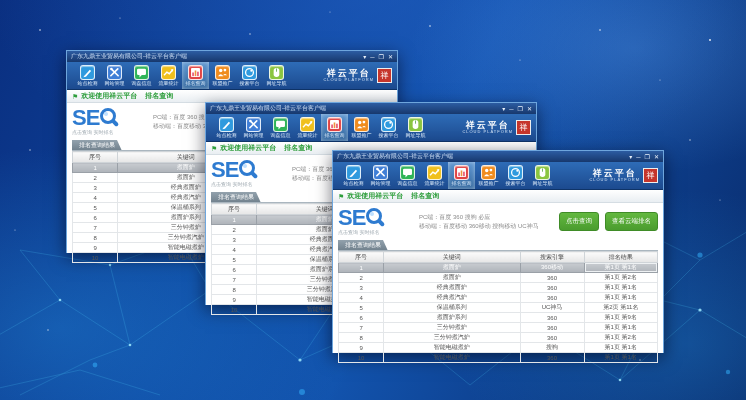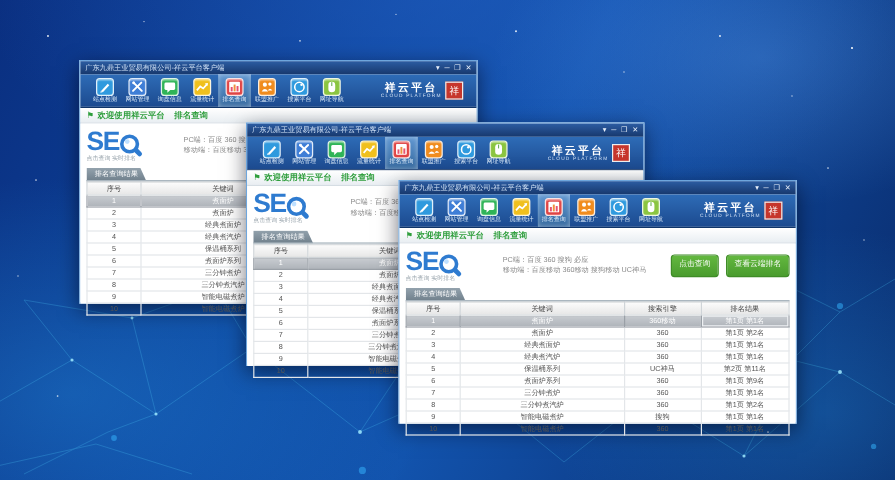--- a/index.html
+++ b/index.html
@@ -20,21 +20,21 @@
   #win2{left:205px;top:102px;z-index:2}
   #win3{left:332px;top:150px;z-index:3}
 
   .titlebar{height:11px;background:linear-gradient(#2c5ca2,#17386d);
     display:flex;align-items:center;padding:0 4px;}
   .title{font-size:6px;color:#cfe0f5;flex:1;white-space:nowrap;overflow:hidden;}
   .controls{display:flex;gap:4px;}
   .ctrl{font-size:6px;color:#e8f0fa;line-height:1;}
 
   .toolbar{height:27px;background:linear-gradient(#2e6cb7,#1c4a8f);
-    display:flex;align-items:stretch;padding:0 9px 0 7px;border-bottom:1px solid #0f3468;}
+    display:flex;align-items:stretch;padding:0 3px 0 7px;border-bottom:1px solid #0f3468;}
   .tool{width:27px;display:flex;flex-direction:column;align-items:center;
     justify-content:center;gap:1px;}
   .tool.active{background:linear-gradient(#6198d2,#35699f);
     box-shadow:inset 0 0 4px rgba(255,255,255,.45);}
   .ticon{width:15px;height:15px;border-radius:3px;border:1px solid rgba(255,255,255,.85);
     box-sizing:border-box;display:block;position:relative;
     box-shadow:inset 0 1px 1px rgba(255,255,255,.5);}
   .ticon svg{position:absolute;inset:0;width:100%;height:100%;}
   .tlabel{font-size:5px;color:#dcebfa;white-space:nowrap;line-height:1;}
 
@@ -49,21 +49,21 @@
 
   .welcome{height:12px;background:linear-gradient(#ffffff,#e9eef2);
     border-bottom:1px solid #d5dde3;display:flex;align-items:center;gap:3px;padding:0 5px;}
   .flag{color:#2e9e3c;font-size:7px;line-height:1;}
   .welcome-text,.welcome-sec{font-size:7px;font-weight:bold;color:#2e9e3c;white-space:nowrap;}
   .welcome-sec{margin-left:5px;}
 
   .content{padding:0 5px;background:#fff;height:150px;box-sizing:border-box;}
   .seo-row{height:37px;display:flex;align-items:center;}
   .seo-logo{width:76px;flex:none;display:flex;flex-direction:column;}
-  .logo-line{display:flex;align-items:flex-end;}
+  .logo-line{display:flex;align-items:flex-start;}
   .logo-se{font-size:22px;font-weight:bold;color:#2e7bd0;letter-spacing:-1px;line-height:.9;}
   .magnifier{width:16px;height:16px;border:3.5px solid #2e7bd0;border-radius:50%;
     position:relative;margin-left:1px;box-sizing:border-box;flex:none;}
   .magnifier::after{content:"";position:absolute;width:3.5px;height:8px;background:#2e7bd0;
     transform:rotate(-45deg);right:-3px;bottom:-6px;border-radius:2px;}
   .magnifier::before{content:"";position:absolute;width:4px;height:4px;border-radius:50%;
     background:#bfe0ff;left:1px;top:1px;}
   .tagline{font-size:5px;color:#9aa5ad;white-space:nowrap;margin-top:2px;line-height:1;}
 
   .engines{margin-left:5px;flex:1;min-width:0;}

